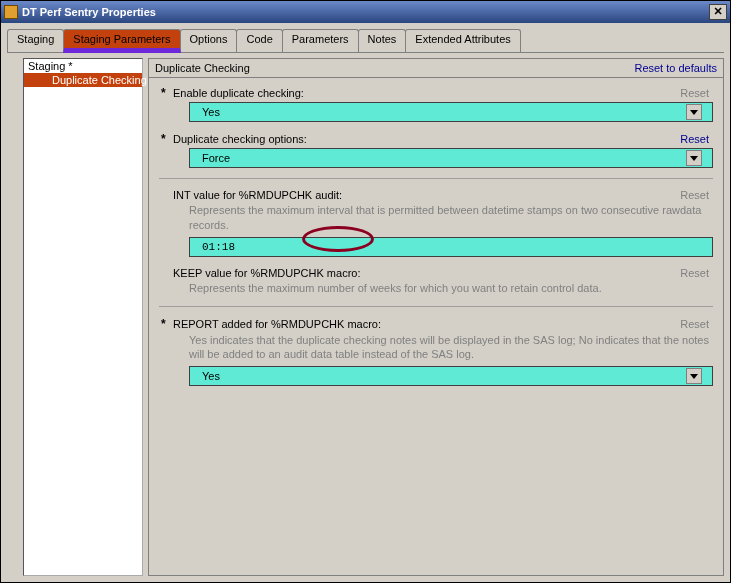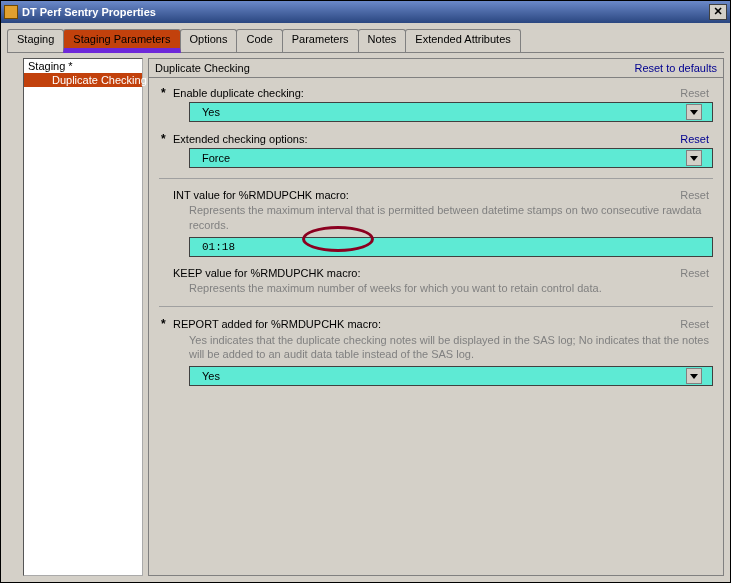--- a/index.html
+++ b/index.html
@@ -233,41 +233,41 @@
                   <polygon points="0,0 8,0 4,5" fill="#000"></polygon>
                 </svg>
             </span>
           </div>
         </div>
       </div>
 
       <div class="form-row">
         <div class="row-head">
           <span class="asterisk">*</span>
-          <span class="row-label">Extended checking options:</span>
+          <span class="row-label">Duplicate checking options:</span>
           <span class="row-reset active">Reset</span>
         </div>
         <div class="field-wrap">
           <div class="select-box">
             <span class="sel-text">Force</span>
             <span class="sel-btn">
               <svg width="8" height="5">
                   <polygon points="0,0 8,0 4,5" fill="#000"></polygon>
                 </svg>
             </span>
           </div>
         </div>
       </div>
 
       <hr class="divider">
 
       <div class="form-row">
         <div class="row-head">
           <span class="asterisk"></span>
-          <span class="row-label">INT value for %RMDUPCHK macro:</span>
+          <span class="row-label">INT value for %RMDUPCHK audit:</span>
           <span class="row-reset">Reset</span>
         </div>
         <div class="row-help">Represents the maximum interval that is permitted between datetime stamps on two consecutive rawdata records.</div>
         <div class="field-wrap">
           <div class="text-box">
             <span>01:18</span>
           </div>
         </div>
       </div>
 

